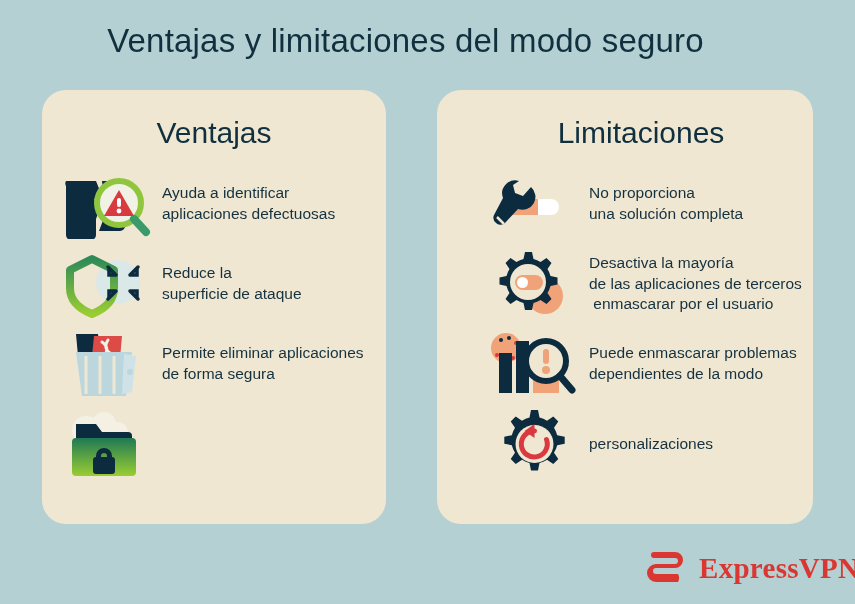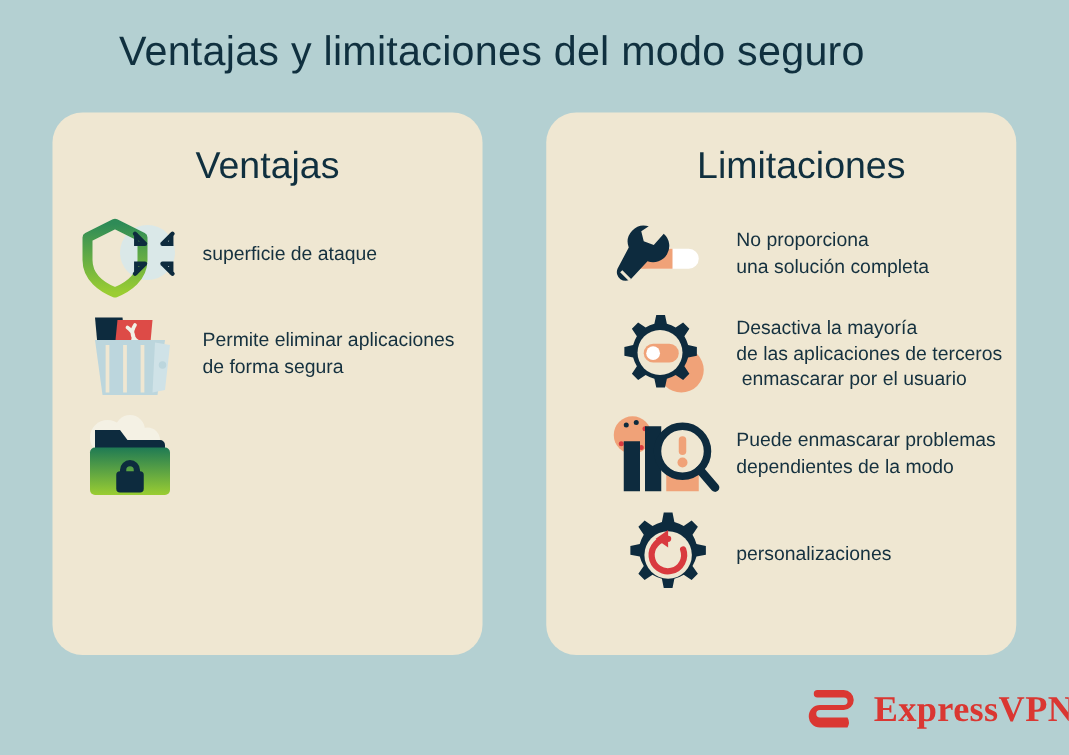--- a/index.html
+++ b/index.html
@@ -16,20 +16,21 @@
   }
   #page-title {
     position: absolute;
     top: 22px;
     left: 0;
     width: 787px;
     text-align: center;
     font-size: 33px;
     color: #10303f;
     letter-spacing: 0.2px;
+    padding-left: 12px;
   }
   .panel {
     position: absolute;
     top: 90px;
     width: 344px;
     height: 434px;
     background: #efe7d2;
     border-radius: 24px;
   }
   #panel-advantages { left: 42px; }
@@ -83,39 +84,58 @@
 </style>
 </head>
 <body>
 
 <div id="page-title">Ventajas y limitaciones del modo seguro</div>
 
 <div class="panel" id="panel-advantages">
   <div class="panel-title">Ventajas</div>
   <div class="item-list">
 
+    <div class="item">
+      <div class="item-icon">
+        <svg width="92" height="70" viewBox="0 0 92 70">
+          <path d="M4 12 h30 l4 10 -6 9 7 5 -5 14 v16 a5 5 0 0 1 -5 5 H9 a5 5 0 0 1 -5 -5 V17 a5 5 0 0 1 0 -5 Z" fill="#0d2b3e"></path>
+          <path d="M40 12 h18 a5 5 0 0 1 5 5 v40 a5 5 0 0 1 -5 5 H37 l6 -16 -8 -5 7 -12 Z" fill="#0d2b3e"></path>
+          <circle cx="57" cy="34" r="22" fill="#f1f1e6"></circle>
+          <circle cx="57" cy="34" r="22" fill="none" stroke="#8fc63d" stroke-width="6"></circle>
+          <path d="M72 50 l12 13" stroke="#3a9b6a" stroke-width="8" stroke-linecap="round"></path>
+          <path d="M57 21 l15 26 h-30 Z" fill="#d93a3f"></path>
+          <rect x="55" y="29" width="4" height="9" rx="2" fill="#ffffff"></rect>
+          <circle cx="57" cy="42" r="2.4" fill="#ffffff"></circle>
+        </svg>
+      </div>
+      <div class="item-text">
+        <span class="l">Ayuda a identificar</span>
+        <span class="l">aplicaciones defectuosas</span>
+      </div>
+    </div>
 
     <div class="item">
       <div class="item-icon">
         <svg width="92" height="70" viewBox="0 0 92 70">
           <circle cx="56" cy="33" r="22" fill="#dae8e8"></circle>
           <defs>
             <linearGradient id="shieldgrad" x1="0" y1="0" x2="0" y2="1">
               <stop offset="0" stop-color="#2e8b57"></stop>
               <stop offset="1" stop-color="#9acd32"></stop>
             </linearGradient>
           </defs>
           <path d="M30 10 L52 21 v18 c0 14 -12 22 -22 26 -10 -4 -22 -12 -22 -26 V21 Z" fill="none" stroke="url(#shieldgrad)" stroke-width="8" stroke-linejoin="round"></path>
           <path d="M46 18 l8 8 M54 26 h-7 v-7" stroke="#0d2b3e" stroke-width="3.5" fill="none" stroke-linecap="round"></path>
           <path d="M76 18 l-8 8 M68 26 h7 v-7" stroke="#0d2b3e" stroke-width="3.5" fill="none" stroke-linecap="round"></path>
           <path d="M46 50 l8 -8 M54 42 h-7 v7" stroke="#0d2b3e" stroke-width="3.5" fill="none" stroke-linecap="round"></path>
           <path d="M76 50 l-8 -8 M68 42 h7 v7" stroke="#0d2b3e" stroke-width="3.5" fill="none" stroke-linecap="round"></path>
         </svg>
       </div>
       <div class="item-text">
+        <span class="l">Reduce la</span>
         <span class="l">superficie de ataque</span>
       </div>
     </div>
 
     <div class="item">
       <div class="item-icon">
         <svg width="92" height="72" viewBox="0 0 92 72">
           <path d="M14 6 h22 l2 18 -22 4 Z" fill="#0d2b3e"></path>
           <path d="M32 8 h28 l-2 22 -28 -2 Z" fill="#dd4b47"></path>
           <path d="M40 14 c6 4 6 10 2 14 M46 12 c-4 6 -2 12 4 14" stroke="#f1f1e6" stroke-width="3" fill="none" stroke-linecap="round"></path>

